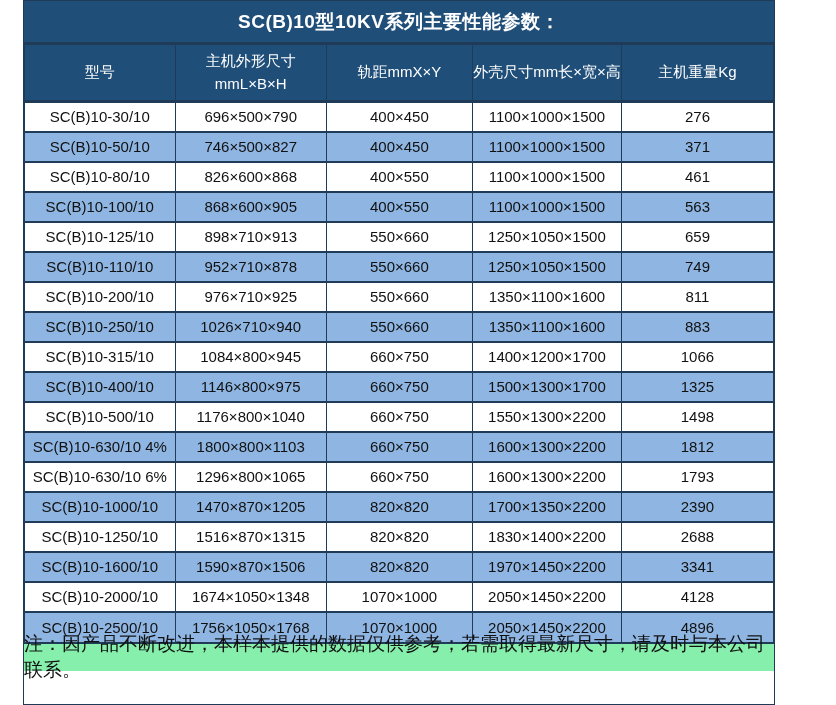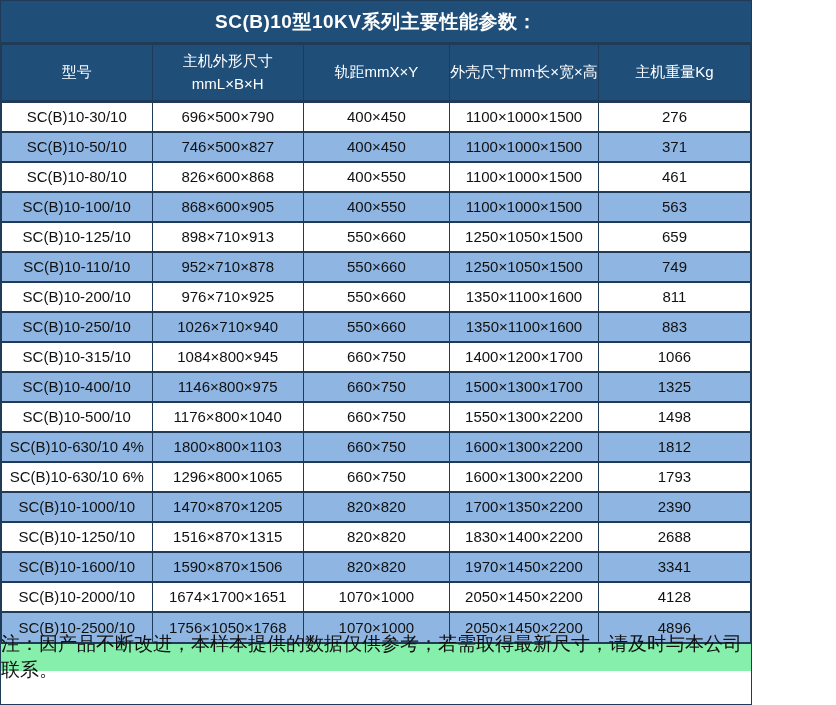--- a/index.html
+++ b/index.html
@@ -14,20 +14,21 @@
     background: #ffffff;
     font-family: "Liberation Sans", "DejaVu Sans", sans-serif;
     color: var(--body-text);
   }
   .page {
     width: 752px;
     height: 705px;
     border: 1px solid var(--border);
     background: #ffffff;
     overflow: hidden;
+    margin-left: 23px;
   }
   .title-bar {
     height: 43px;
     background: var(--header-bg);
     color: var(--header-text);
     font-size: 19px;
     font-weight: bold;
     display: flex;
     align-items: center;
     justify-content: center;
@@ -224,21 +225,21 @@
         </tr>
         <tr>
           <td>SC(B)10-1600/10</td>
           <td>1590×870×1506</td>
           <td>820×820</td>
           <td>1970×1450×2200</td>
           <td>3341</td>
         </tr>
         <tr>
           <td>SC(B)10-2000/10</td>
-          <td>1674×1700×1651</td>
+          <td>1674×1050×1348</td>
           <td>1070×1000</td>
           <td>2050×1450×2200</td>
           <td>4128</td>
         </tr>
         <tr>
           <td>SC(B)10-2500/10</td>
           <td>1756×1050×1768</td>
           <td>1070×1000</td>
           <td>2050×1450×2200</td>
           <td>4896</td>

